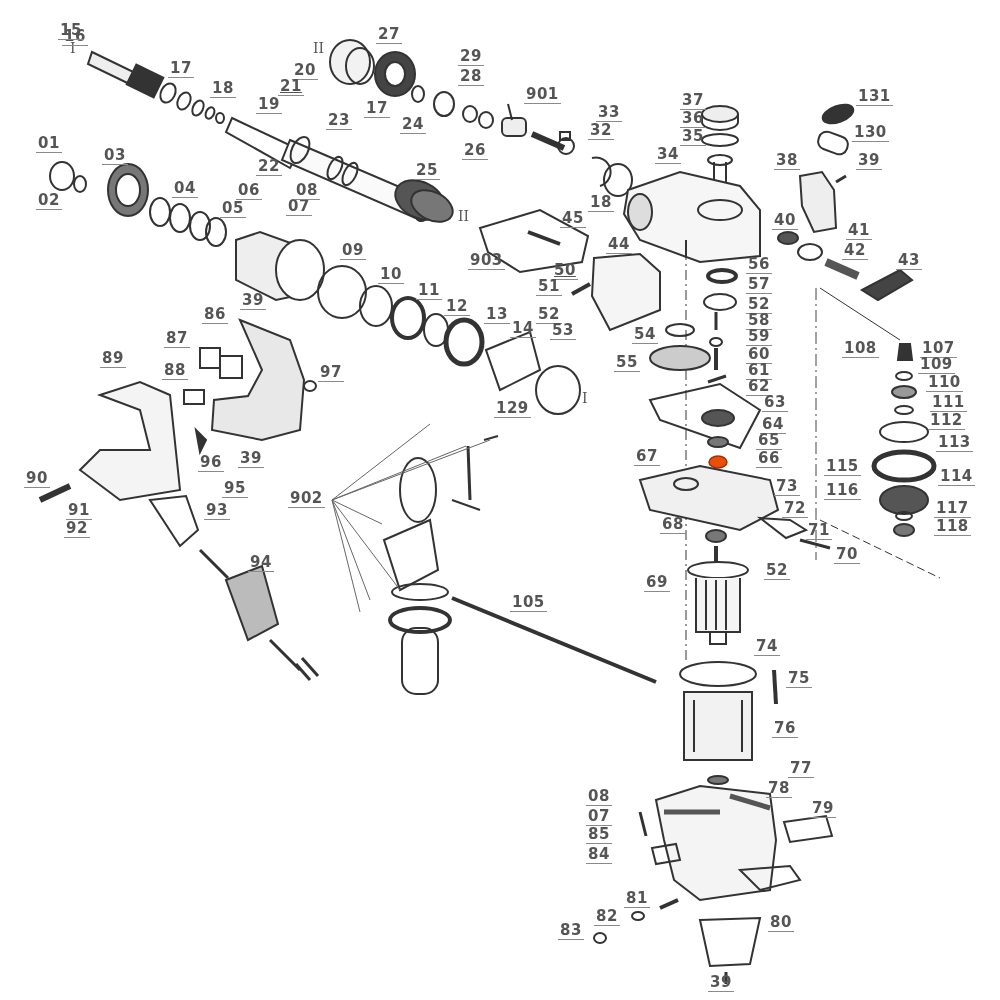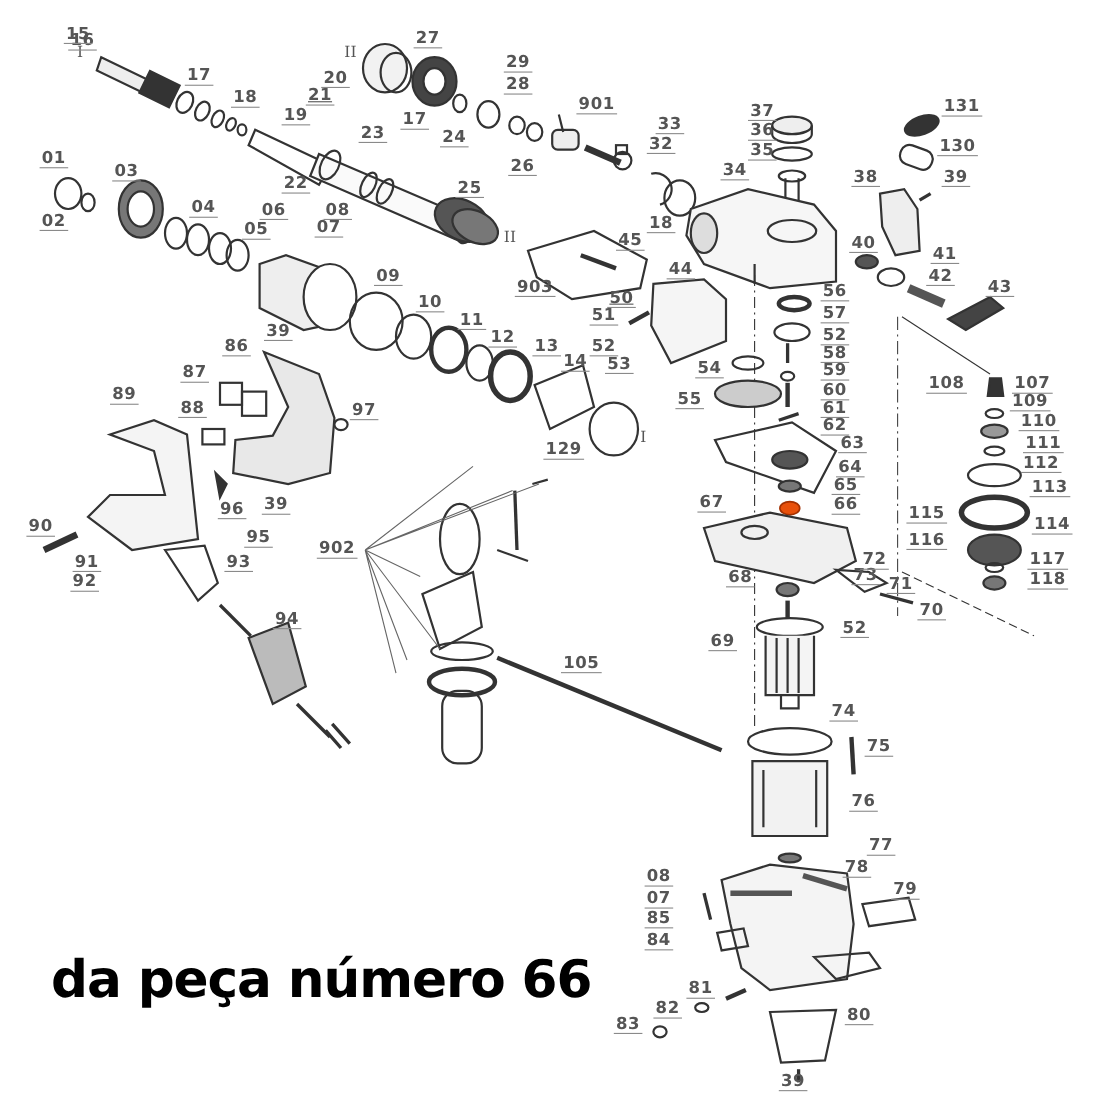--- a/index.html
+++ b/index.html
@@ -327,21 +327,21 @@
     <span class="lbl" style="left: 926px; top: 374px;">110</span>
     <span class="lbl" style="left: 930px; top: 394px;">111</span>
     <span class="lbl" style="left: 928px; top: 412px;">112</span>
     <span class="lbl" style="left: 936px; top: 434px;">113</span>
     <span class="lbl" style="left: 938px; top: 468px;">114</span>
     <span class="lbl" style="left: 824px; top: 458px;">115</span>
     <span class="lbl" style="left: 824px; top: 482px;">116</span>
     <span class="lbl" style="left: 934px; top: 500px;">117</span>
     <span class="lbl" style="left: 934px; top: 518px;">118</span>
     <span class="lbl" style="left: 634px; top: 448px;">67</span>
-    <span class="lbl" style="left: 774px; top: 478px; margin-top: 36px;">73</span>
+    <span class="lbl" style="left: 774px; top: 478px;">73</span>
     <span class="lbl" style="left: 782px; top: 500px;">72</span>
     <span class="lbl" style="left: 806px; top: 522px;">71</span>
     <span class="lbl" style="left: 834px; top: 546px;">70</span>
     <span class="lbl" style="left: 660px; top: 516px;">68</span>
     <span class="lbl" style="left: 764px; top: 562px;">52</span>
     <span class="lbl" style="left: 644px; top: 574px;">69</span>
     <span class="lbl" style="left: 754px; top: 638px;">74</span>
     <span class="lbl" style="left: 786px; top: 670px;">75</span>
     <span class="lbl" style="left: 772px; top: 720px;">76</span>
     <span class="lbl" style="left: 788px; top: 760px;">77</span>
@@ -352,14 +352,13 @@
     <span class="lbl" style="left: 586px; top: 826px;">85</span>
     <span class="lbl" style="left: 586px; top: 846px;">84</span>
     <span class="lbl" style="left: 624px; top: 890px;">81</span>
     <span class="lbl" style="left: 594px; top: 908px;">82</span>
     <span class="lbl" style="left: 558px; top: 922px;">83</span>
     <span class="lbl" style="left: 768px; top: 914px;">80</span>
     <span class="lbl" style="left: 708px; top: 974px;">39</span>
   </div>
 
 <div class="caption">
-  <span>da peça número 66</span>
 </div>
 
 </body></html>

